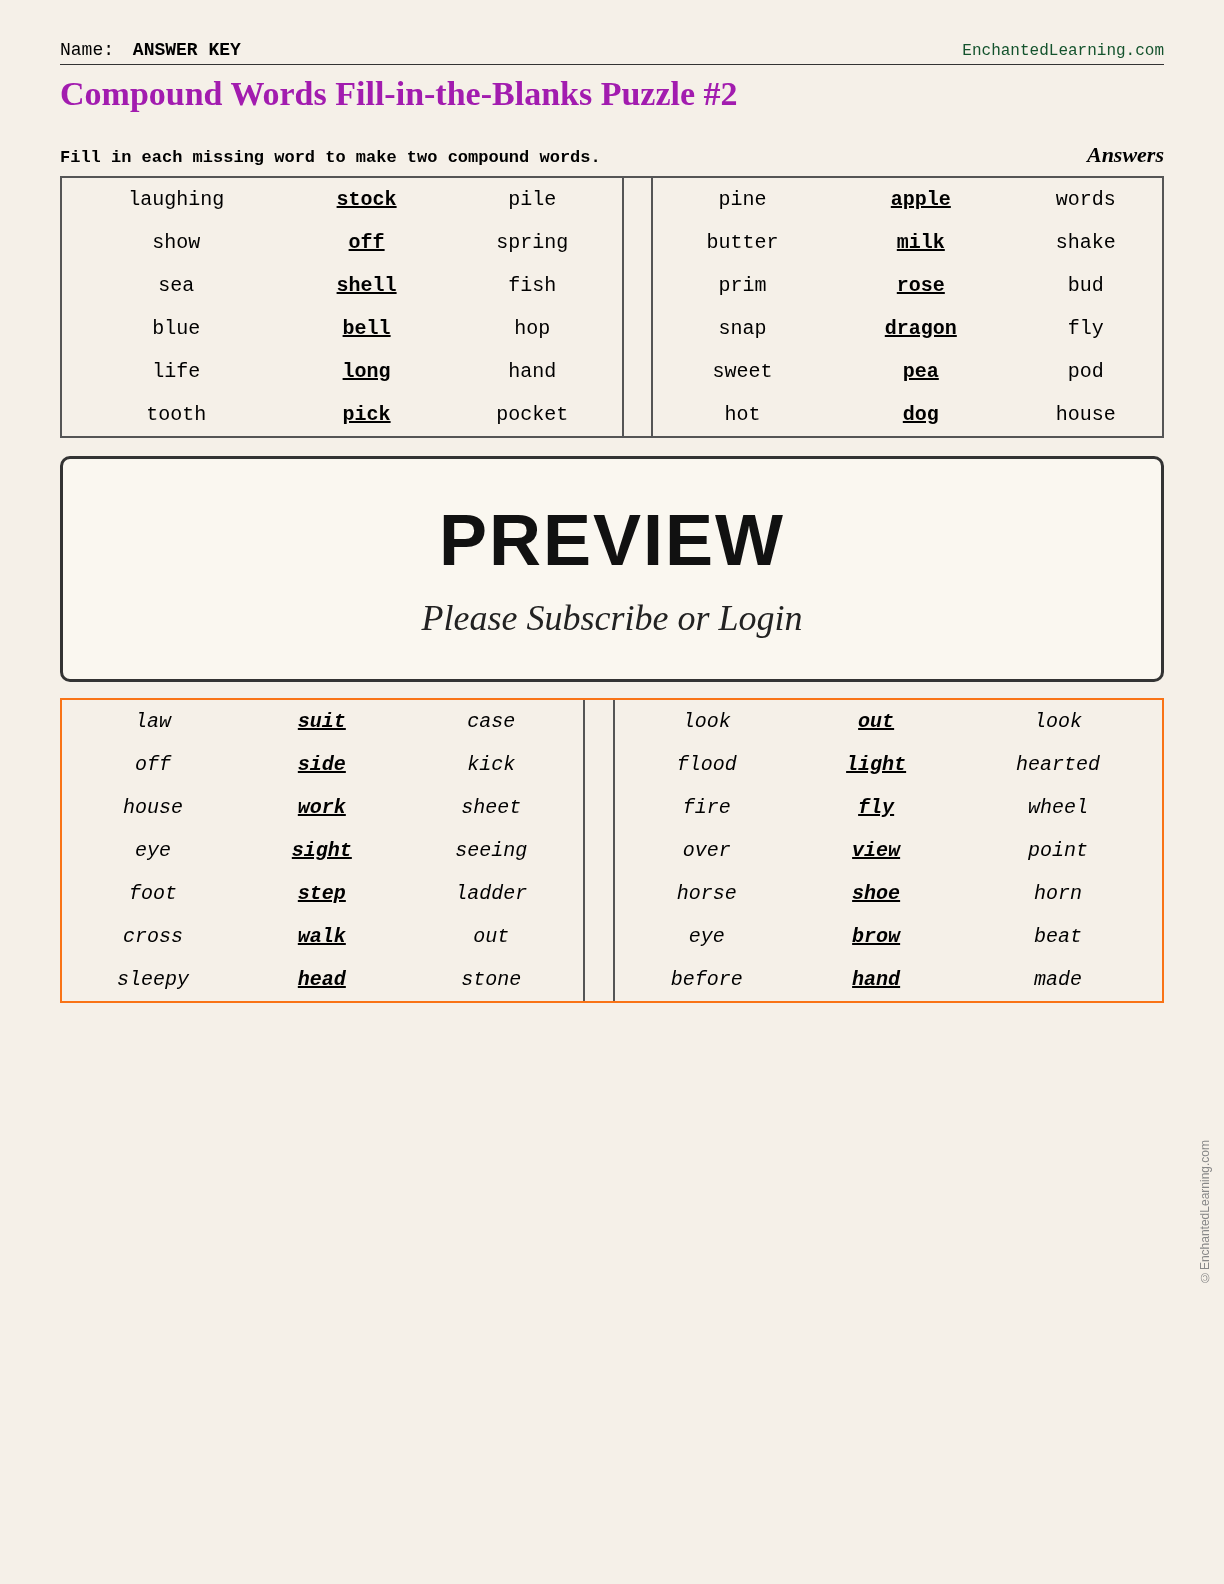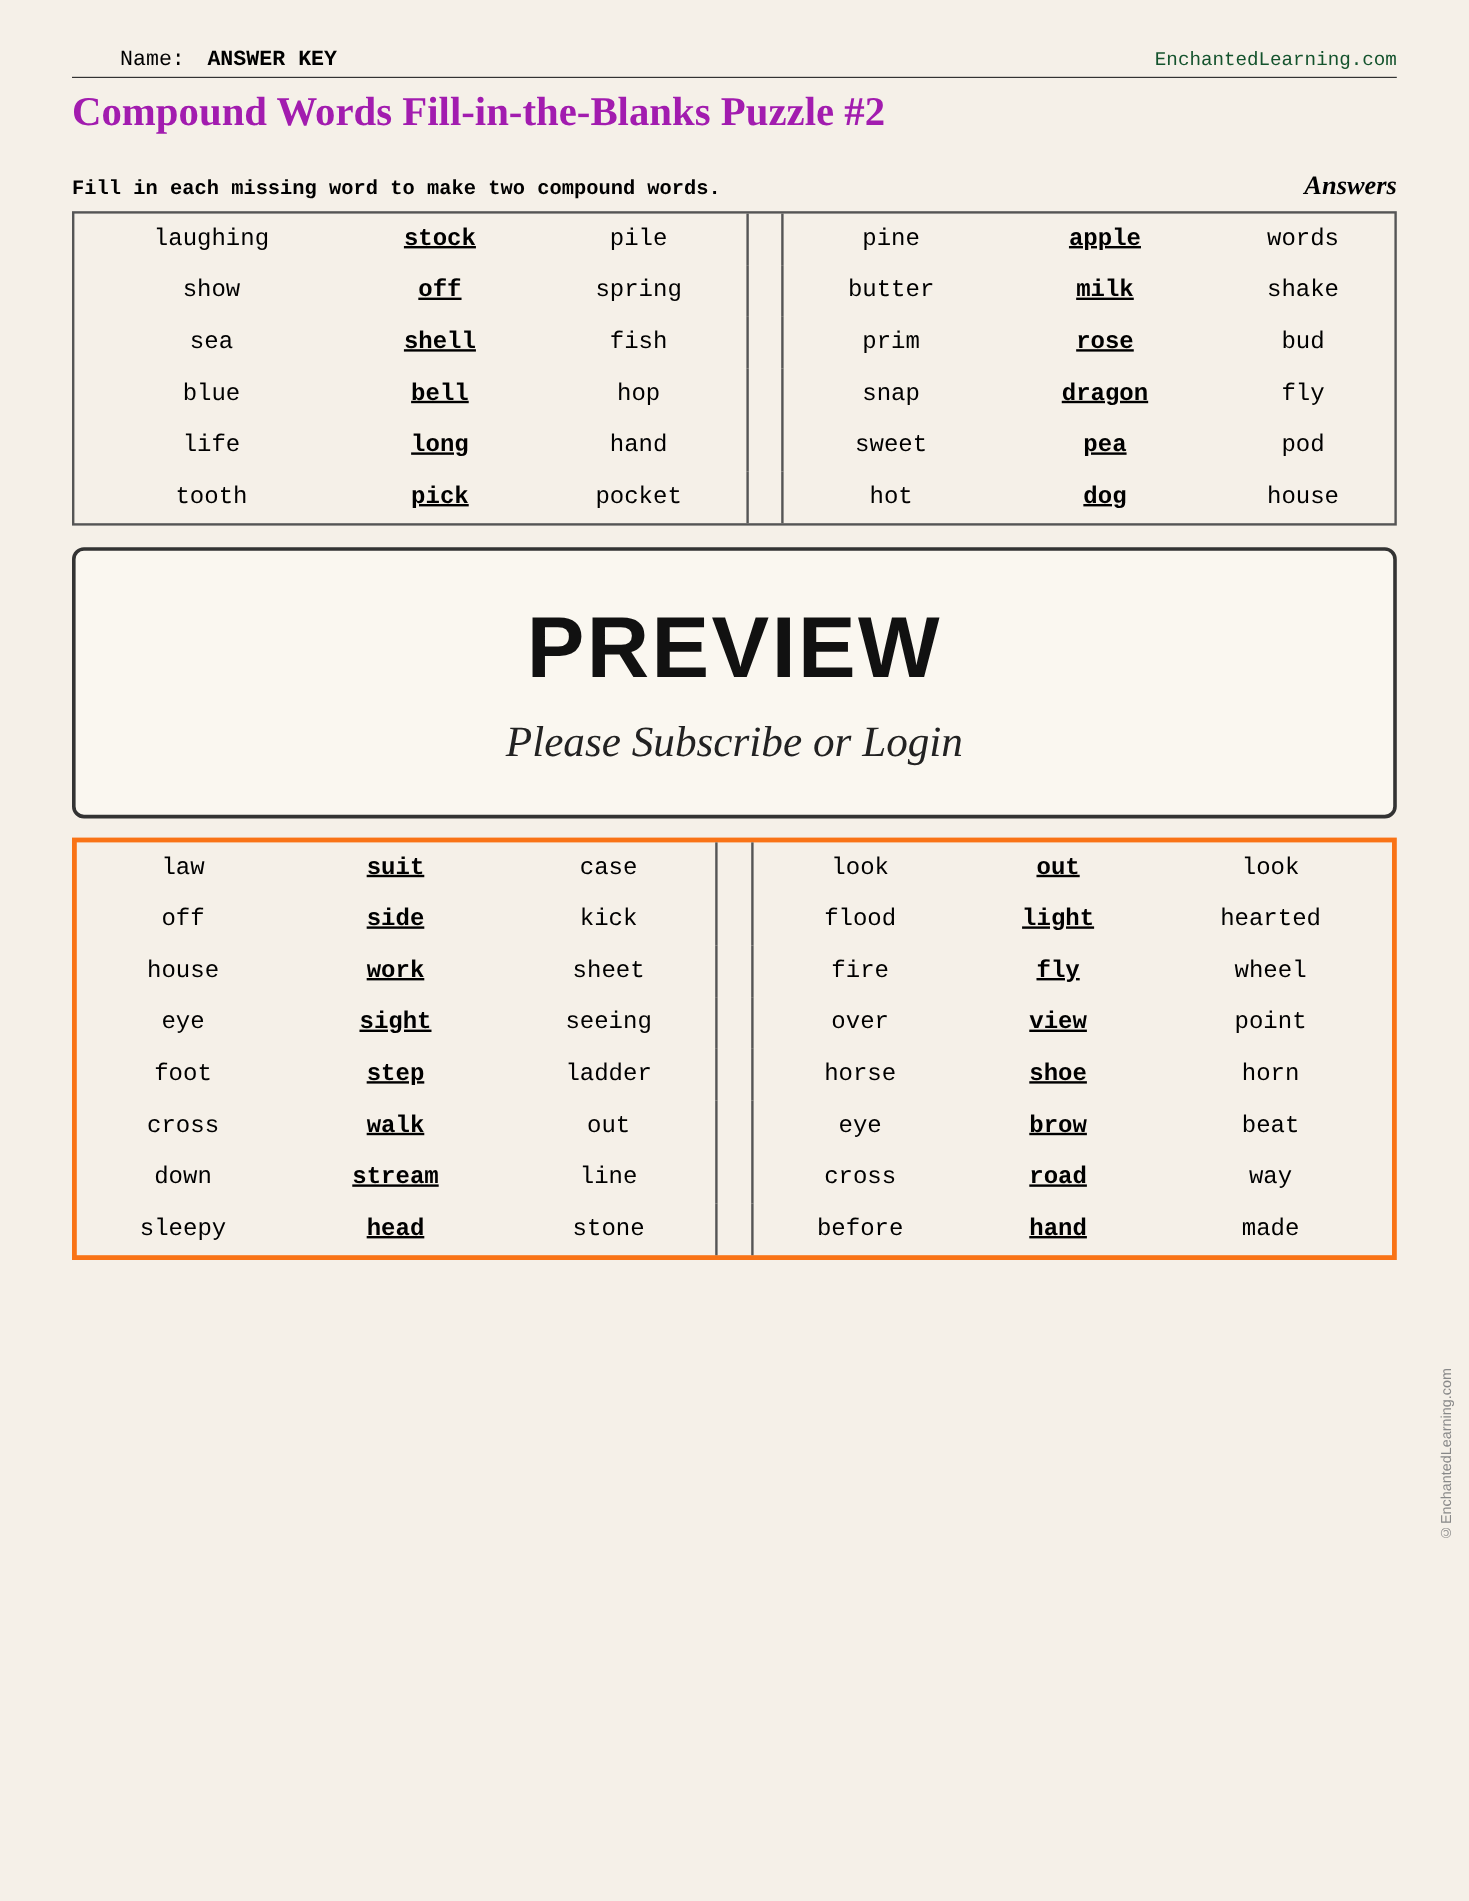--- a/index.html
+++ b/index.html
@@ -16,21 +16,21 @@
       justify-content: space-between;
       align-items: baseline;
       margin-bottom: 10px;
       border-bottom: 1px solid #333;
       padding-bottom: 4px;
     }
     .name-line {
       font-size: 18px;
       font-weight: normal;
     }
-    .name-label { font-weight: normal; margin-left: 40px; }
+    .name-label { font-weight: normal; }
     .name-value { font-weight: bold; margin-left: 8px; }
     .site-name { font-size: 16px; color: #14532d; }
     .page-title {
       font-size: 34px;
       font-weight: bold;
       font-family: Georgia, serif;
       margin-bottom: 14px;
       color: #a21caf;
     }
     .instruction-row {
@@ -91,22 +91,23 @@
       text-align: center;
     }
     .preview-sub {
       font-size: 36px;
       font-style: italic;
       font-family: Georgia, serif;
       color: #222;
       margin-top: 16px;
     }
     .bottom-table-wrapper {
-      border: 4px solid #f97316;
+      border: 2px solid #f97316;
       margin-top: 0;
+      font-style: italic;
     }
     .watermark-right {
       position: absolute;
       right: 12px;
       bottom: 300px;
       writing-mode: vertical-rl;
       transform: rotate(180deg);
       font-size: 12px;
       color: #888;
       font-family: Arial, sans-serif;
@@ -247,29 +248,20 @@
         <tr>
           <td><span>cross</span></td>
           <td class="answer-word"><span>walk</span></td>
           <td><span>out</span></td>
           <td class="divider-col"></td>
           <td><span>eye</span></td>
           <td class="answer-word"><span>brow</span></td>
           <td><span>beat</span></td>
         </tr>
         <tr>
-          <td><span>down</span></td>
-          <td class="answer-word"><span>stream</span></td>
-          <td><span>line</span></td>
-          <td class="divider-col"></td>
-          <td><span>cross</span></td>
-          <td class="answer-word"><span>road</span></td>
-          <td><span>way</span></td>
-        </tr>
-        <tr>
           <td><span>sleepy</span></td>
           <td class="answer-word"><span>head</span></td>
           <td><span>stone</span></td>
           <td class="divider-col"></td>
           <td><span>before</span></td>
           <td class="answer-word"><span>hand</span></td>
           <td><span>made</span></td>
         </tr>
       </tbody>
   </table>

